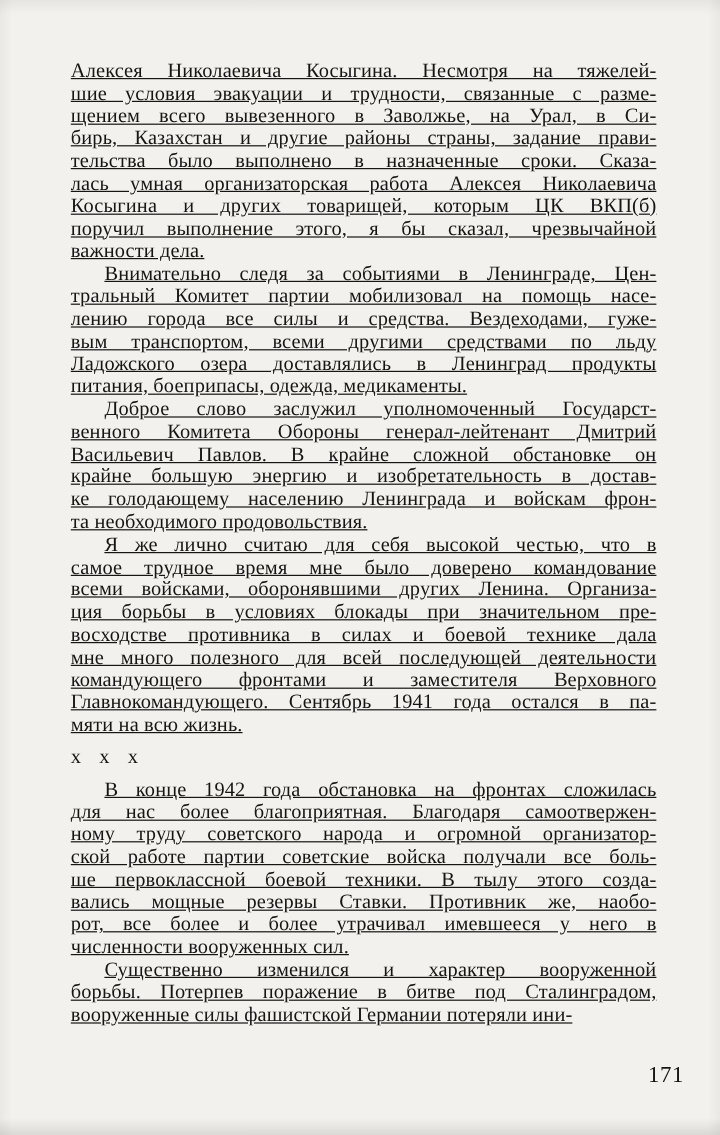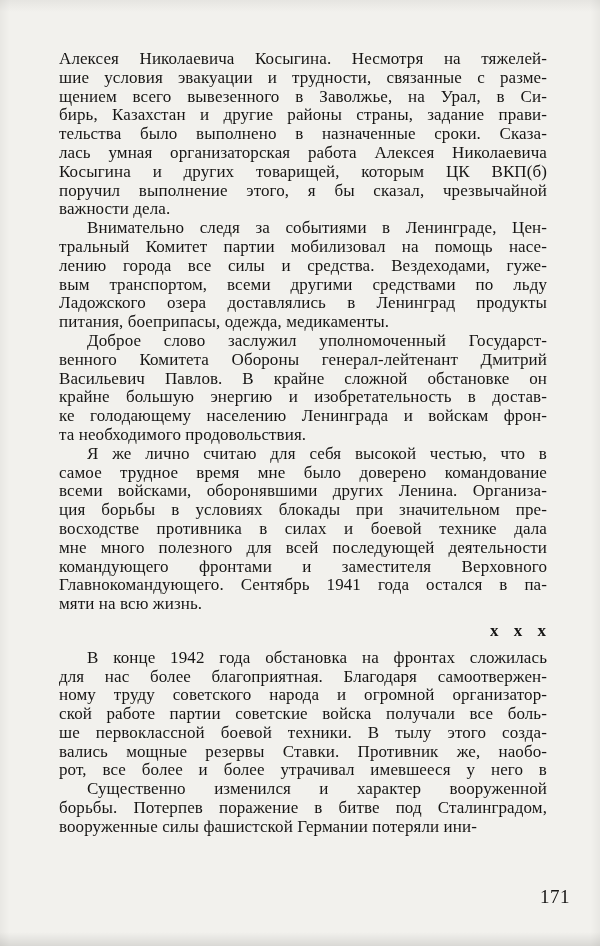--- a/index.html
+++ b/index.html
@@ -39,30 +39,31 @@
   }
   .paragraph {
     margin: 0;
     padding: 0;
   }
   .line {
     text-align: justify;
     text-align-last: justify;
     text-justify: inter-word;
     white-space: normal;
+    text-decoration: underline;
   }
   .line.para-last {
     text-align-last: left;
   }
   .line.indent {
     text-indent: 28px;
   }
   .section-divider {
-    text-align: right;
-    font-weight: bold;
+    text-align: left;
+    font-weight: normal;
     word-spacing: 9px;
     letter-spacing: 1px;
     margin: 8px 0 8px 0;
   }
   .page-number {
     position: absolute;
     right: 30px;
     top: 886px;
     font-size: 19px;
     letter-spacing: 0.5px;
@@ -113,20 +114,21 @@
       </div>
       <div class="section-divider">х х х</div>
       <div class="paragraph">
         <div class="line indent">В конце 1942 года обстановка на фронтах сложилась</div>
         <div class="line">для нас более благоприятная. Благодаря самоотвержен-</div>
         <div class="line">ному труду советского народа и огромной организатор-</div>
         <div class="line">ской работе партии советские войска получали все боль-</div>
         <div class="line">ше первоклассной боевой техники. В тылу этого созда-</div>
         <div class="line">вались мощные резервы Ставки. Противник же, наобо-</div>
         <div class="line">рот, все более и более утрачивал имевшееся у него в</div>
+        <div class="line para-last">численности вооруженных сил.</div>
       </div>
       <div class="paragraph">
         <div class="line indent">Существенно изменился и характер вооруженной</div>
         <div class="line">борьбы. Потерпев поражение в битве под Сталинградом,</div>
         <div class="line para-last">вооруженные силы фашистской Германии потеряли ини-</div>
       </div>
     </div>
   <div class="page-number">171</div>
 </div>
 

